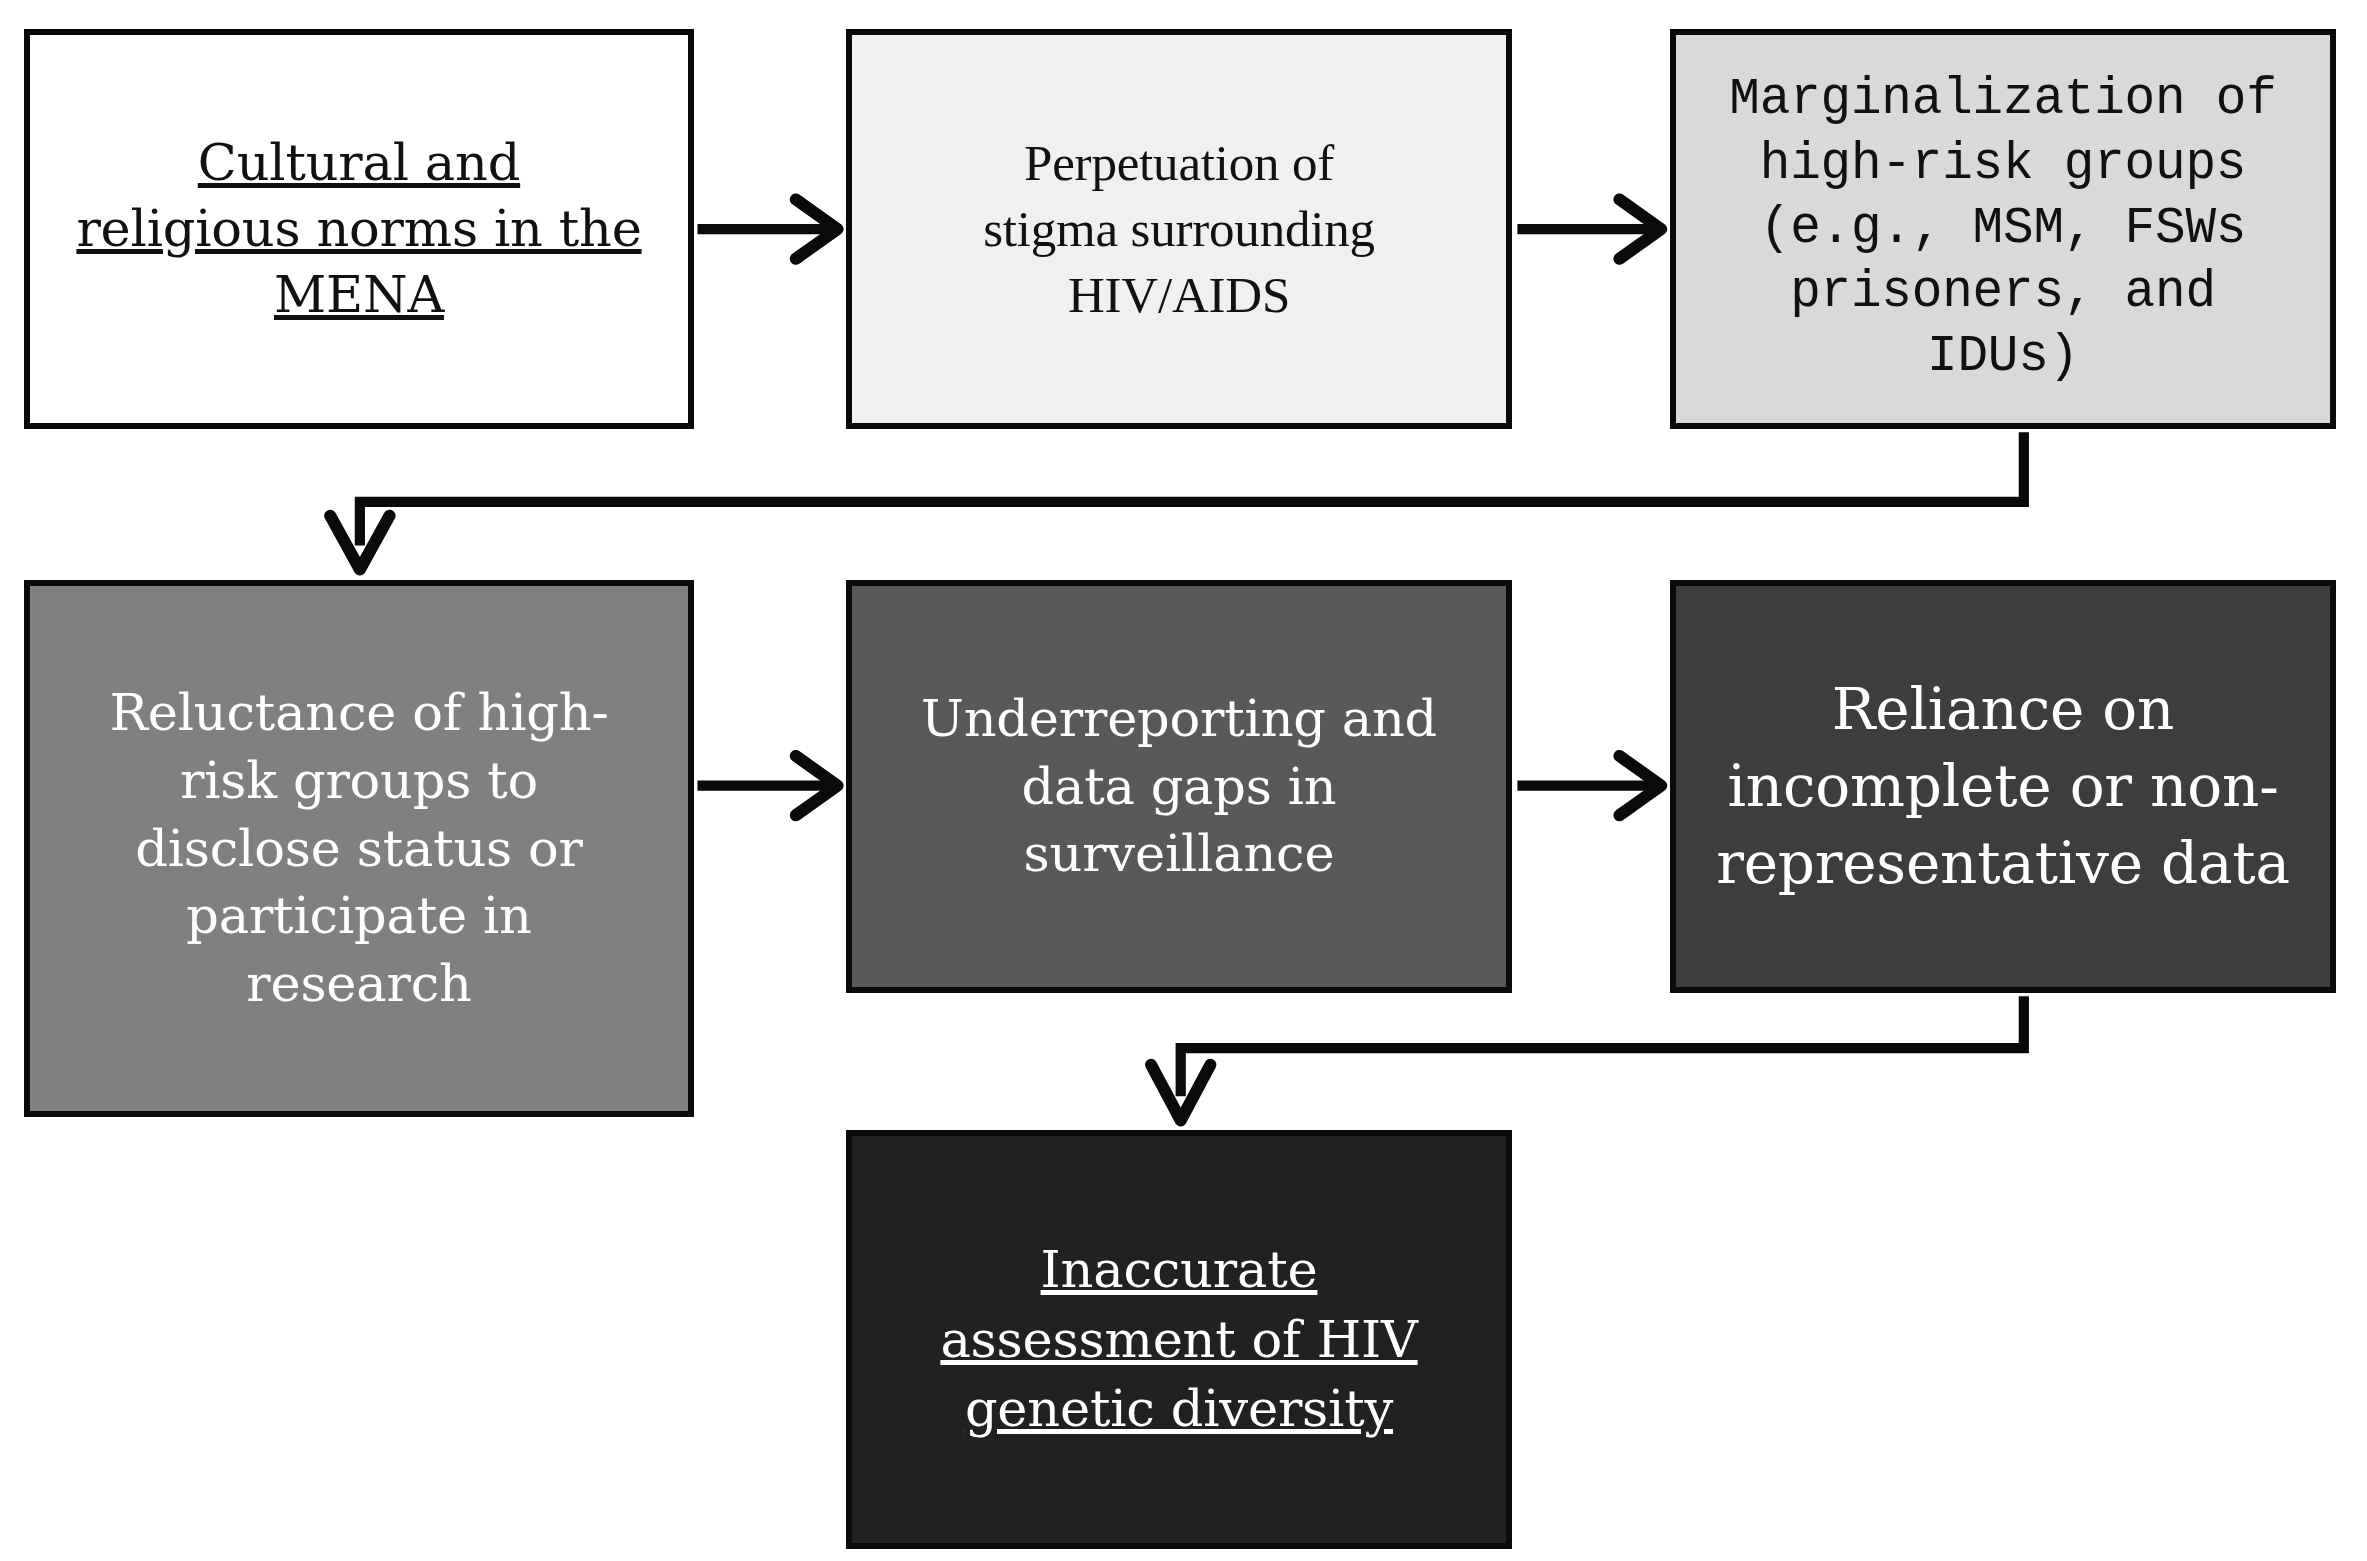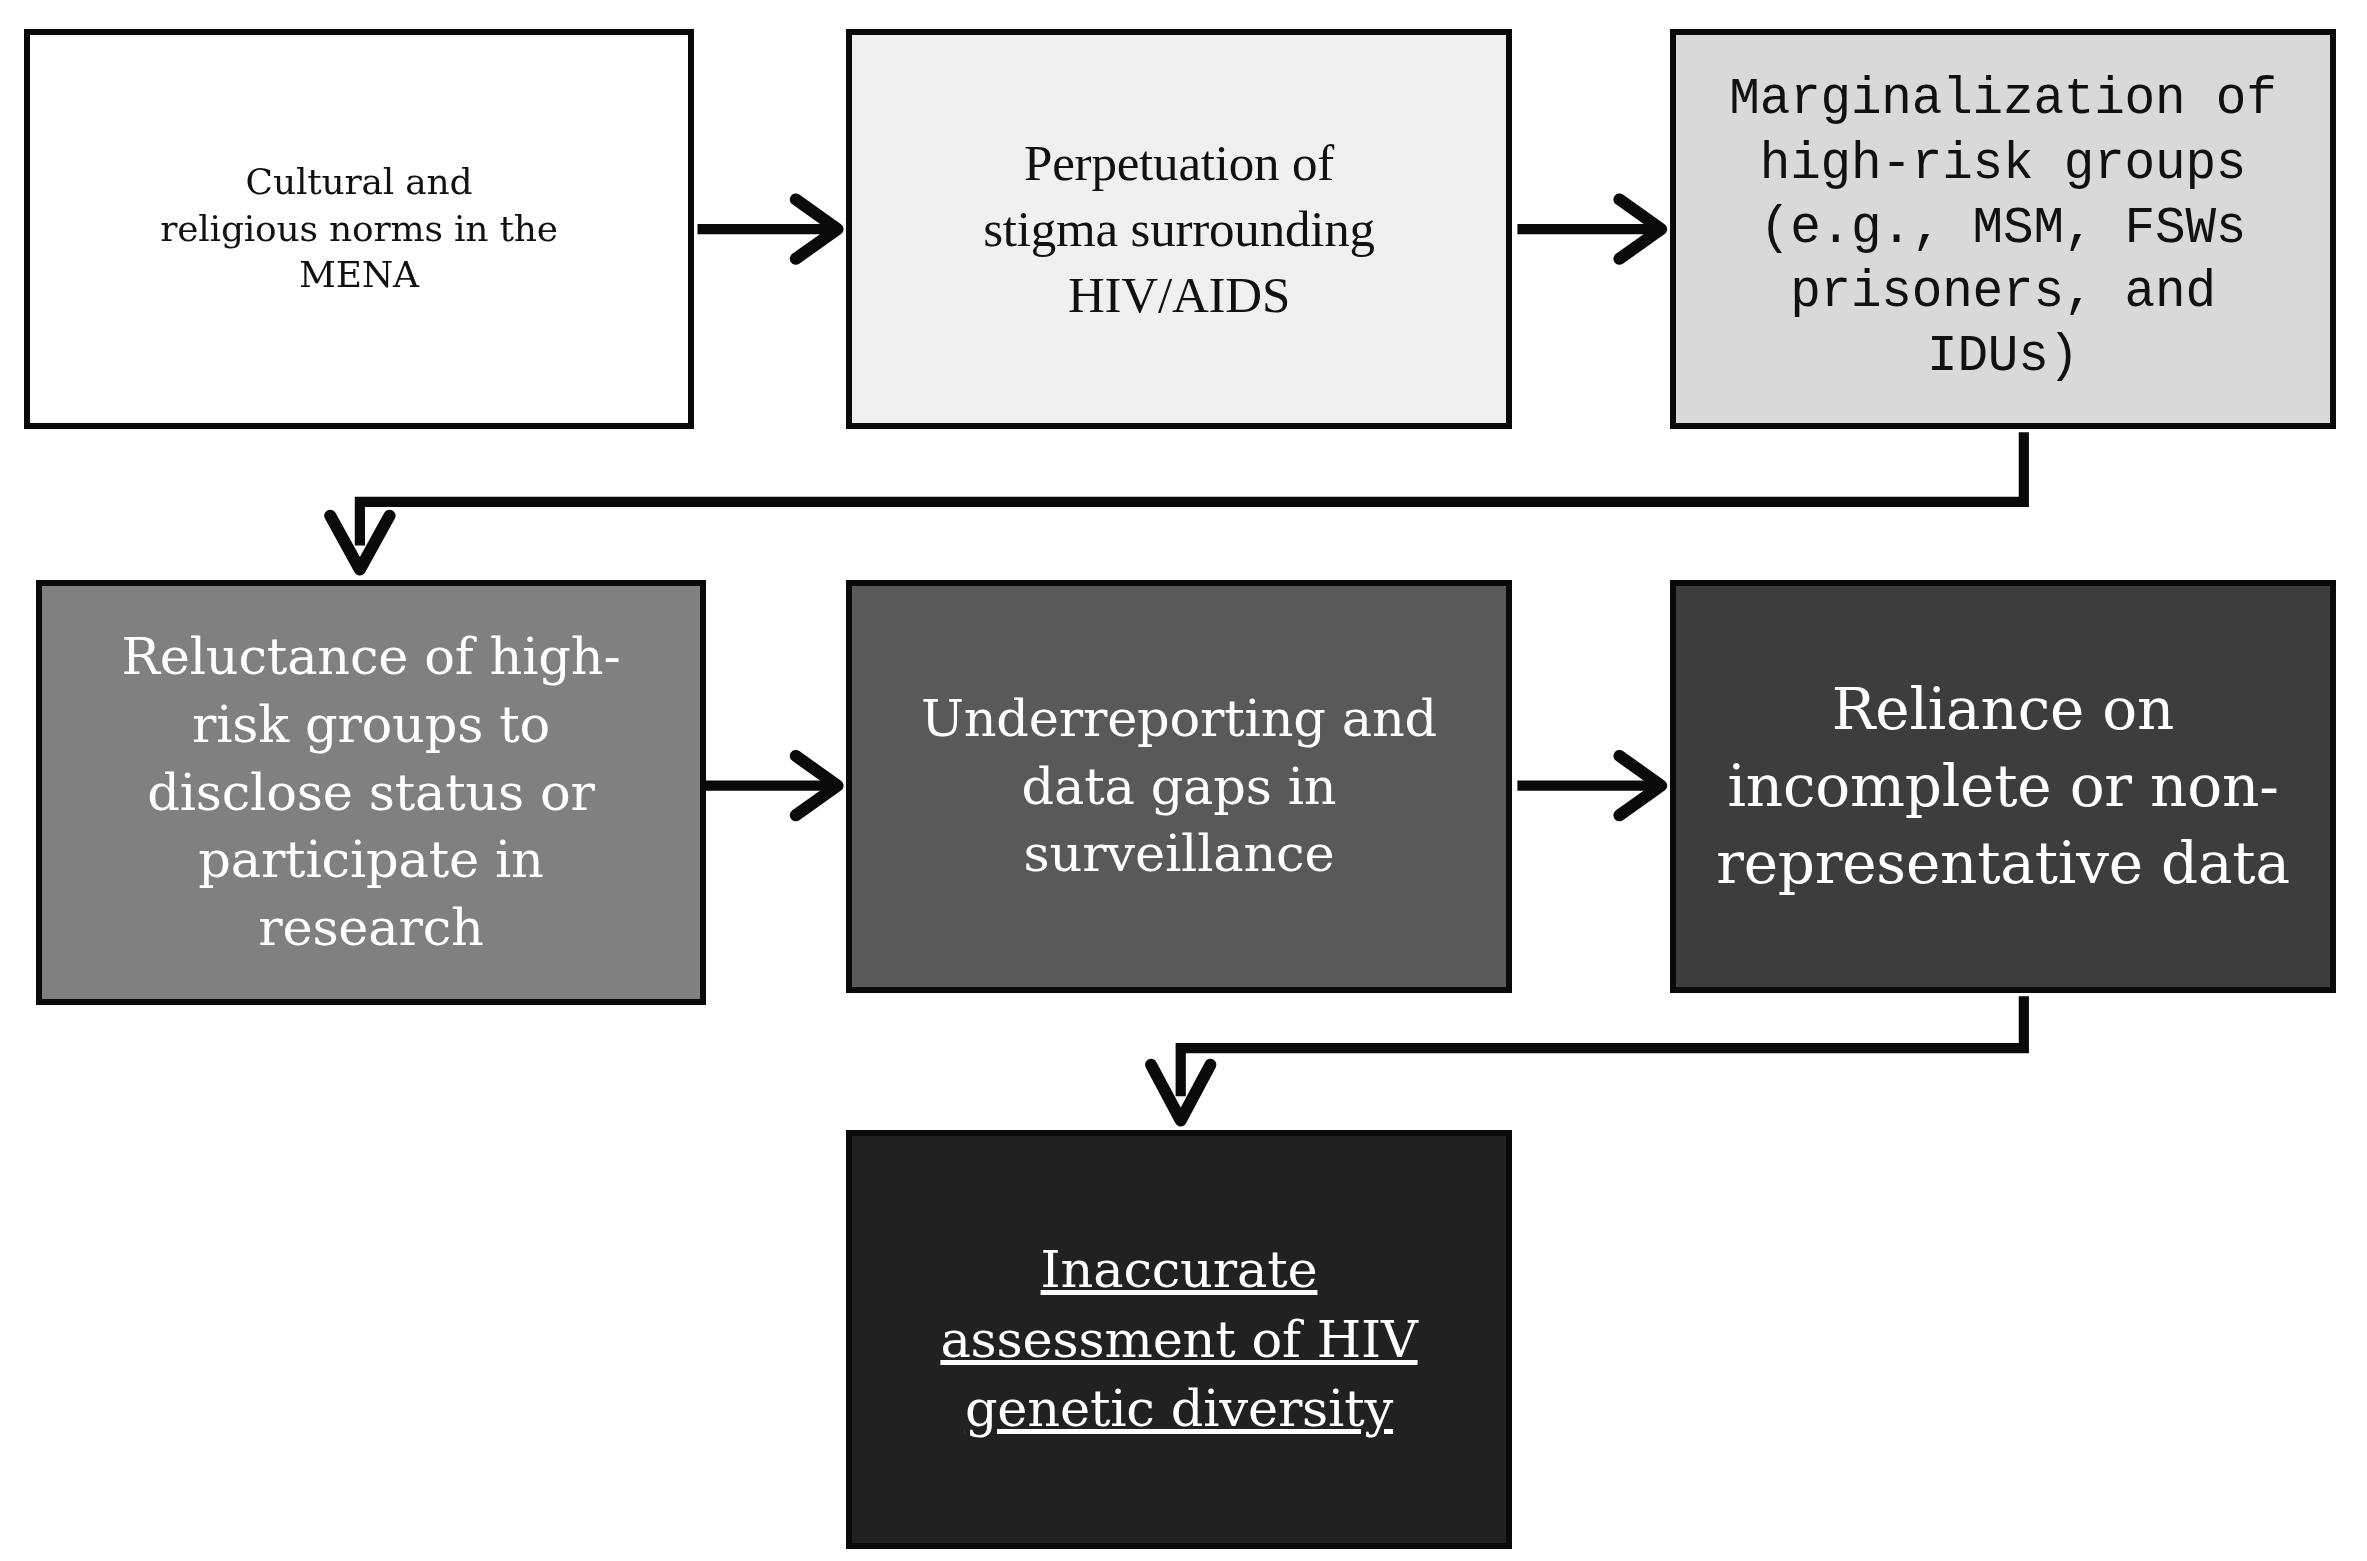--- a/index.html
+++ b/index.html
@@ -35,29 +35,29 @@
     width: 100%;
     white-space: pre-line;
   }
 
   
   #node-cultural-norms   { left: 24px;   top: 29px;   width: 670px; height: 400px; background: #ffffff; color: #111111; }
   #node-stigma           { left: 846px;  top: 29px;   width: 666px; height: 400px; background: #f0f0f0; color: #111111; }
   #node-marginalization  { left: 1670px; top: 29px;   width: 666px; height: 400px; background: #d9d9d9; color: #111111; font-family: Liberation Mono, monospace; }
 
   
-  #node-reluctance       { left: 24px;   top: 580px;  width: 670px; height: 425px; background: #808080; color: #ffffff; margin-left: 12px; }
+  #node-reluctance       { left: 24px;   top: 580px;  width: 670px; height: 537px; background: #808080; color: #ffffff; }
   #node-underreporting   { left: 846px;  top: 580px;  width: 666px; height: 413px; background: #595959; color: #ffffff; }
   #node-reliance         { left: 1670px; top: 580px;  width: 666px; height: 413px; background: #3d3d3d; color: #ffffff; }
 
   
   #node-inaccurate       { left: 846px;  top: 1130px; width: 666px; height: 419px; background: #212121; color: #ffffff; }
 
   
-  #node-cultural-norms .label  { font-size: 36px; }
+  #node-cultural-norms .label  { font-size: 51px; text-decoration: underline; }
   #node-stigma .label          { font-size: 51px; font-family: Liberation Serif, serif; }
   #node-marginalization .label { font-size: 51px; line-height: 1.26; }
   #node-reluctance .label      { font-size: 51px; line-height: 1.33; }
   #node-underreporting .label  { font-size: 51px; line-height: 1.33; }
   #node-reliance .label        { font-size: 58px; line-height: 1.33; }
   #node-inaccurate .label      { font-size: 51px; line-height: 1.36; text-decoration: underline; }
 
   
   svg#connectors {
     position: absolute;

